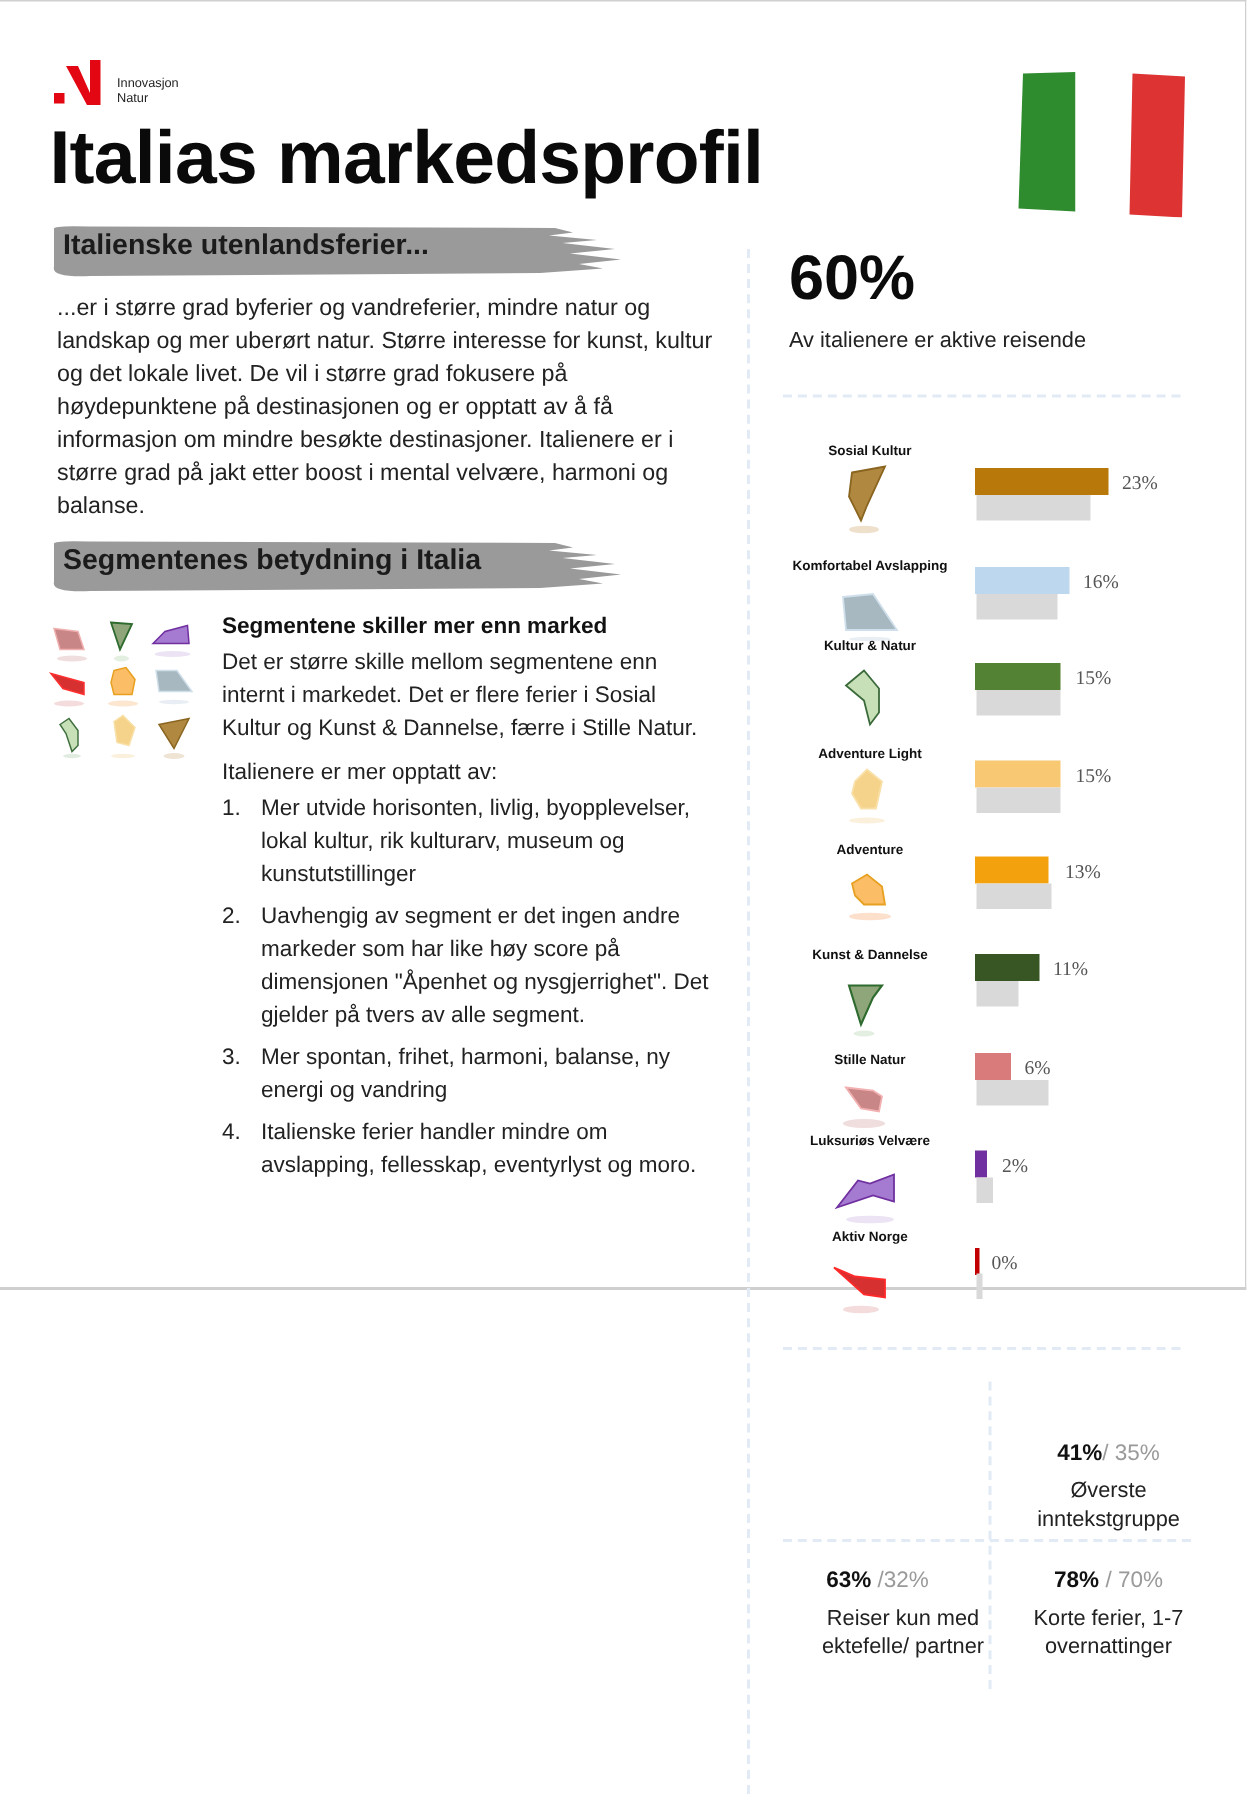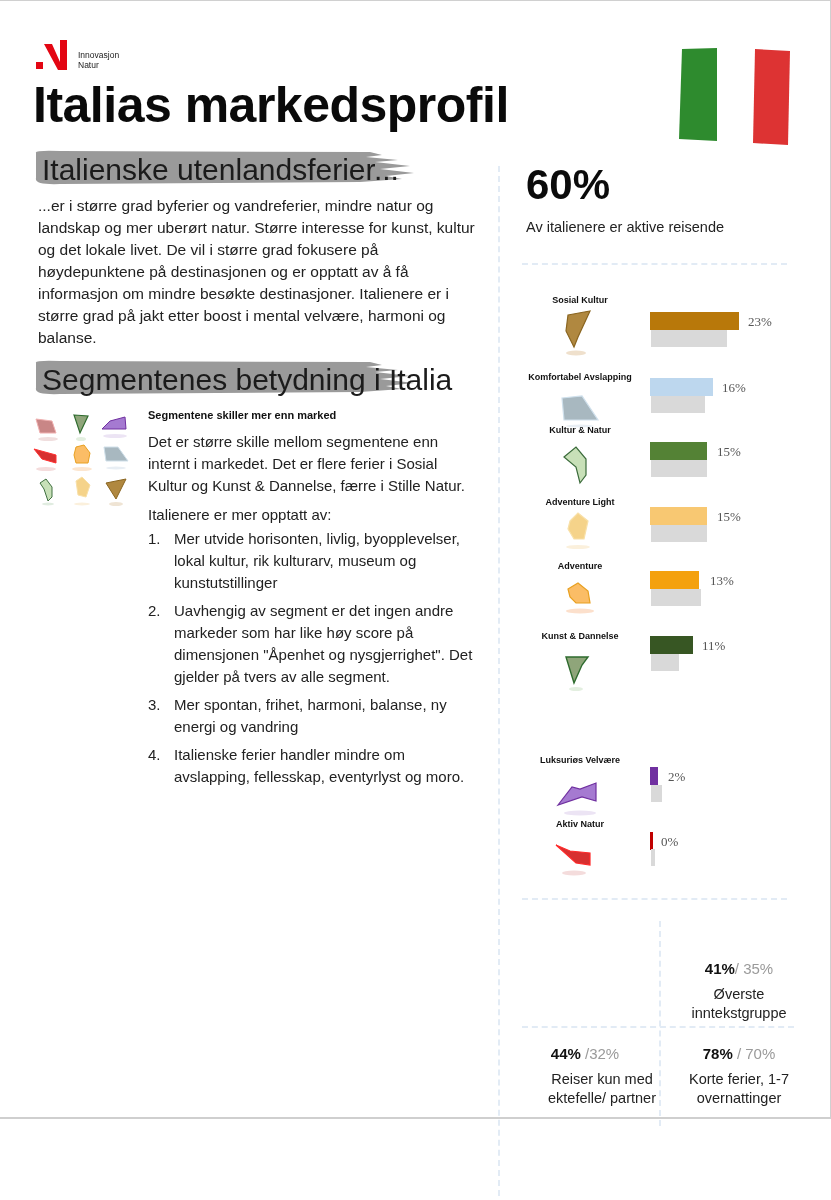--- a/index.html
+++ b/index.html
@@ -1,42 +1,42 @@
 <!DOCTYPE html>
 <html><head>
 <meta charset="utf-8">
 <style>
   * { box-sizing: border-box; margin: 0; padding: 0; }
   html, body { width: 831px; height: 1200px; background: #ffffff; overflow: hidden; }
   body { font-family: "Liberation Sans", "DejaVu Sans", sans-serif; color: #1a1a1a; position: relative; }
-  .page { position: absolute; left: 0; top: 0; width: 831px; height: 1119px; border-top: 1px solid #d0d0d0; border-right: 1px solid #d0d0d0; border-bottom: 2px solid #cfcfcf; background: linear-gradient(#fff 1160px, #f6f6f6 1200px); }
+  .page { position: absolute; left: 0; top: 0; width: 831px; height: 860px; border-top: 1px solid #d0d0d0; border-right: 1px solid #d0d0d0; border-bottom: 2px solid #cfcfcf; background: linear-gradient(#fff 1160px, #f6f6f6 1200px); }
 
   
   .logo { position: absolute; left: 36px; top: 37px; height: 34px; width: 120px; }
   .logo svg { position: absolute; left: 0; top: 0; }
   .logo-text { position: absolute; left: 42px; top: 12px; font-size: 8.5px; line-height: 10px; color: #222; }
 
   
   .title { position: absolute; left: 33px; top: 76px; font-size: 50px; font-weight: 700; letter-spacing: -0.5px; color: #0a0a0a; line-height: 56px; }
 
   
   .flag { position: absolute; left: 675px; top: 44px; width: 120px; height: 100px; }
 
   
   .brush { position: absolute; height: 40px; }
   .brush svg { position: absolute; left: 0; top: 0; }
-  .brush-label { position: absolute; left: 12px; top: 5px; font-size: 30px; font-weight: 400; color: #1b1b1b; white-space: nowrap; }
+  .brush-label { position: absolute; left: 12px; top: 5px; font-size: 19px; font-weight: 700; color: #1b1b1b; white-space: nowrap; }
 
   .body-text { position: absolute; font-size: 15.5px; line-height: 22px; color: #222; }
 
   .intro { left: 38px; top: 194px; width: 440px; }
 
   .seg-icons { position: absolute; left: 30px; top: 410px; width: 110px; height: 110px; }
 
-  .seg-sub { position: absolute; left: 148px; top: 408px; font-size: 11px; font-weight: 700; color: #111; }
+  .seg-sub { position: absolute; left: 148px; top: 408px; font-size: 15px; font-weight: 700; color: #111; }
   .seg-desc { left: 148px; top: 430px; width: 330px; font-size: 15px; line-height: 22px; }
   .seg-lead { left: 148px; top: 503px; font-size: 15px; }
 
   .seg-list { position: absolute; left: 148px; top: 527px; width: 330px; list-style: none; font-size: 15px; line-height: 22px; color: #222; }
   .seg-list li { position: relative; padding-left: 26px; margin-bottom: 6px; }
   .seg-list li .num { position: absolute; left: 0; top: 0; }
 
   
   .vline { position: absolute; left: 498px; top: 165px; height: 1030px; border-left: 2px dashed #e2ebf5; }
   .big-stat { position: absolute; left: 526px; top: 160px; font-size: 42px; font-weight: 700; color: #0b0b0b; }
@@ -212,54 +212,64 @@
     <div class="seg-name">Kunst &amp; Dannelse</div>
     <svg class="seg-shape" viewBox="0 0 60 50">
         <path d="M16,14 L38,14 L32,22 L24,40 Z" fill="#8fa57a" stroke="#2e6b2e" stroke-width="1.4"></path>
         <ellipse cx="26" cy="46" rx="7" ry="2" fill="#e3efe0"></ellipse>
       </svg>
     <div class="bar-main" style="top:5px; width:43px; background:#375623;"></div>
     <div class="bar-ref" style="top:23px; width:28px;"></div>
     <div class="bar-val" style="left:192px; top:7px;">11%</div>
   </div>
 
+  <div class="seg-row" style="top:700px;">
+    <div class="seg-name">Stille Natur</div>
+    <svg class="seg-shape" viewBox="0 0 60 50">
+        <path d="M14,12 L32,14 L38,18 L36,28 L24,26 Z" fill="#c98686" stroke="#f2b0b0" stroke-width="1.2"></path>
+        <ellipse cx="26" cy="36" rx="14" ry="3" fill="#f0dede"></ellipse>
+      </svg>
+    <div class="bar-main" style="top:1px; width:24px; background:#d97b7b;"></div>
+    <div class="bar-ref" style="top:19px; width:48px;"></div>
+    <div class="bar-val" style="left:173px; top:3px;">6%</div>
+  </div>
 
   <div class="seg-row" style="top:754px;">
     <div class="seg-name">Luksuriøs Velvære</div>
     <svg class="seg-shape" viewBox="0 0 60 50">
         <path d="M8,38 L22,20 L30,22 L46,16 L46,34 L32,30 Z" fill="#a57ad1" stroke="#7030a0" stroke-width="1.2"></path>
         <ellipse cx="30" cy="46" rx="16" ry="2.5" fill="#ece4f4"></ellipse>
       </svg>
     <div class="bar-main" style="top:12px; width:8px; background:#7030a0;"></div>
     <div class="bar-ref" style="top:30px; width:11px;"></div>
     <div class="bar-val" style="left:158px; top:14px;">2%</div>
   </div>
 
   <div class="seg-row" style="top:818px;">
-    <div class="seg-name">Aktiv Natur</div>
+    <div class="seg-name">Aktiv Norge</div>
     <svg class="seg-shape" viewBox="0 0 60 50">
         <path d="M6,14 L20,20 L40,22 L40,34 L26,32 Z" fill="#d73030" stroke="#ff2a2a" stroke-width="1.2"></path>
         <ellipse cx="24" cy="42" rx="12" ry="2.5" fill="#f4dcdc"></ellipse>
       </svg>
     <div class="bar-main" style="top:13px; width:3px; background:#c00000;"></div>
     <div class="bar-ref" style="top:30px; width:4px;"></div>
     <div class="bar-val" style="left:151px; top:15px;">0%</div>
   </div>
 
   <div class="hline" style="left:522px; top:897px; width:265px;"></div>
 
   <div class="grid-v"></div>
   <div class="grid-h"></div>
 
   <div class="stat-cell" style="left:664px; top:959px;">
     <div class="stat-vals"><span>41%</span><span class="ref">/ 35%</span></div>
     <div class="stat-label" style="width:100px; margin-left:25px;">Øverste inntekstgruppe</div>
   </div>
   <div class="stat-cell" style="left:510px; top:1044px;">
-    <div class="stat-vals"><span>44%</span><span class="ref"> /32%</span></div>
+    <div class="stat-vals"><span>63%</span><span class="ref"> /32%</span></div>
     <div class="stat-label" style="width:120px; margin-left:32px;">Reiser kun med ektefelle/ partner</div>
   </div>
   <div class="stat-cell" style="left:664px; top:1044px;">
     <div class="stat-vals"><span>78%</span><span class="ref"> / 70%</span></div>
     <div class="stat-label" style="width:130px; margin-left:10px;">Korte ferier, 1-7 overnattinger</div>
   </div>
 
 </div>
 
 </body></html>

